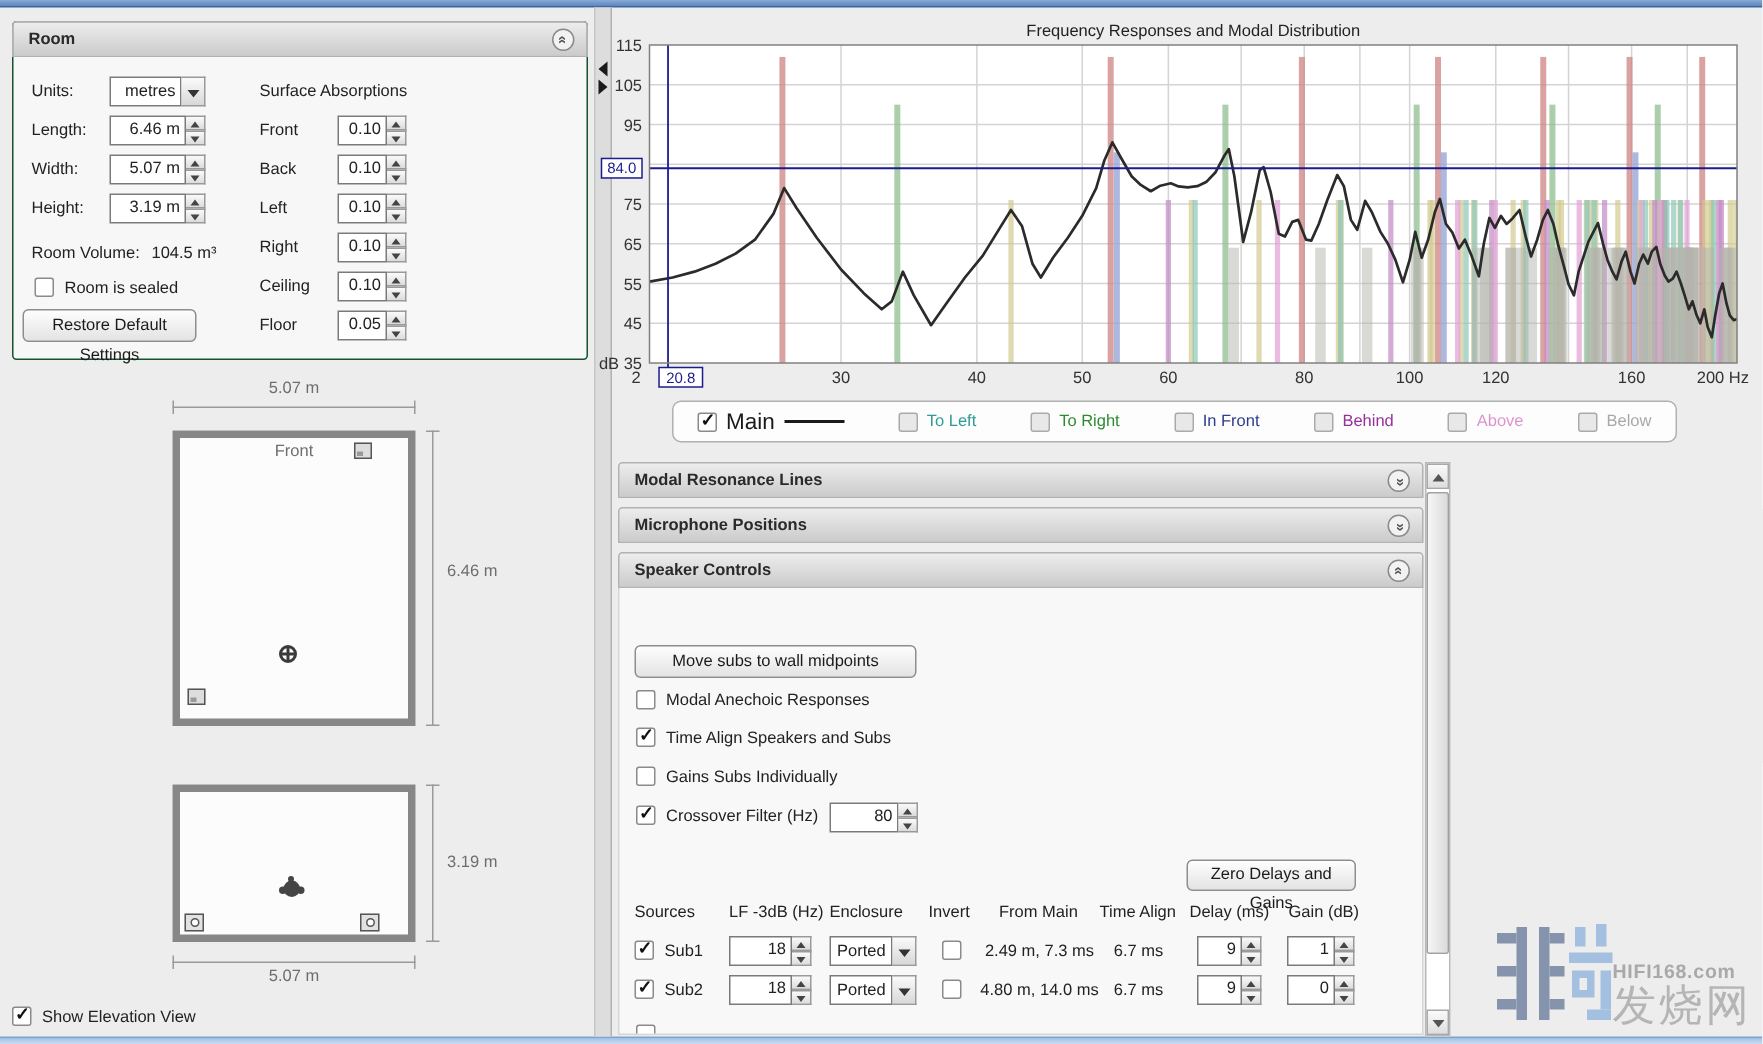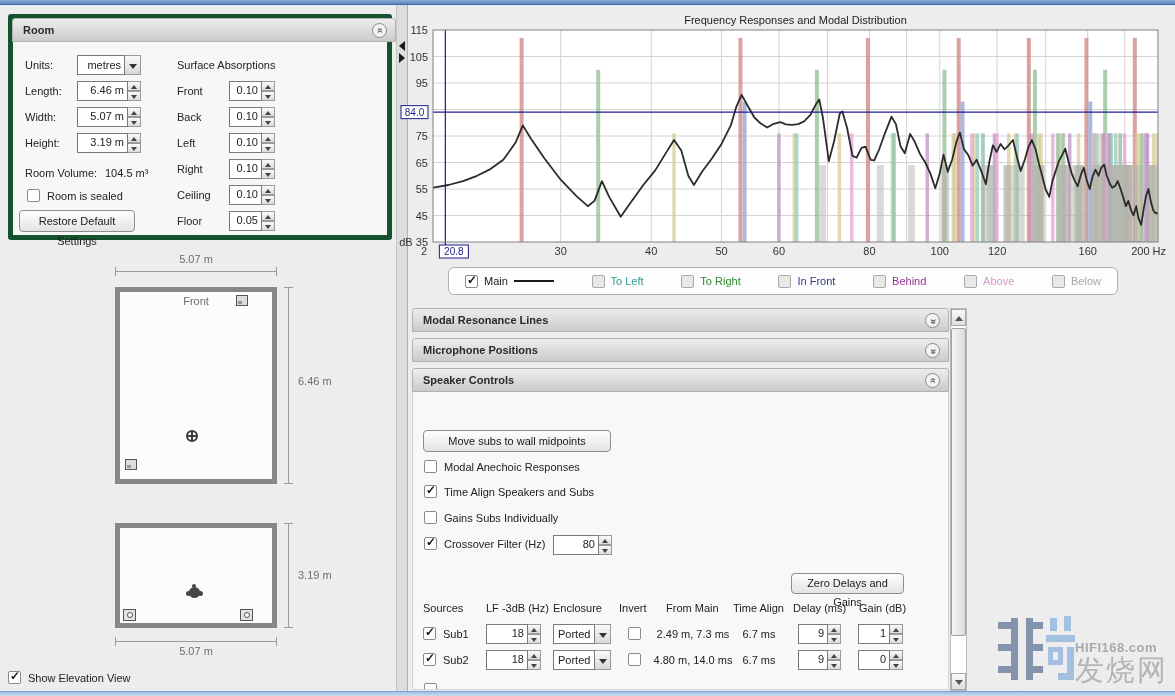--- a/index.html
+++ b/index.html
@@ -32,21 +32,21 @@
   
   .panelbar { position:absolute; height:24px; background:linear-gradient(#ededed,#cbcbcb); border:1px solid #b2b2b2;
               border-radius:3px 3px 0 0; font-weight:bold; color:#2a2a2a; line-height:22px; padding-left:10px; }
   .chevcirc { position:absolute; right:8px; top:4px; width:15px; height:15px; border:1px solid #8a8a8a; border-radius:50%;
               text-align:center; color:#555; background:#f2f2f2; }
   .chevcirc span { display:block; font-size:10px; line-height:14px; letter-spacing:-1px; }
   .chev-up span { transform:rotate(-90deg); }
   .chev-dn span { transform:rotate(90deg); }
 
   
-  #room-panel { left:8px; top:14px; width:384px; height:226px; background:#f6f7f6; border:5px solid #14532d; border-radius:3px; }
+  #room-panel { left:8px; top:14px; width:384px; height:226px; background:#f6f7f6; border:1px solid #14532d; border-radius:3px; }
   #room-panel .panelbar { left:-1px; top:-1px; width:384px; }
 
   
   .room-rect { position:absolute; background:#fcfcfc; border:5px solid #878787; }
   .dim-h { position:absolute; height:1px; background:#9a9a9a; }
   .dim-v { position:absolute; width:1px; background:#9a9a9a; }
   .tick-v { position:absolute; width:1px; height:9px; background:#9a9a9a; }
   .tick-h { position:absolute; width:9px; height:1px; background:#9a9a9a; }
   .dimlabel { position:absolute; color:#6e6e6e; white-space:nowrap; }
   .spk { position:absolute; width:12px; height:11px; background:#ddd; border:1px solid #555; }
@@ -407,21 +407,21 @@
       <text x="28" y="241" text-anchor="middle" font-size="11" fill="#333">2</text>
       <rect x="5" y="91.65" width="27" height="13" fill="#fff" stroke="#1c1c8f"></rect>
       <text x="18.5" y="101.65" text-anchor="middle" font-size="10" fill="#1c1c8f">84.0</text>
       <rect x="43.349170991615765" y="231" width="29" height="13" fill="#fff" stroke="#1c1c8f"></rect>
       <text x="57.849170991615765" y="241" text-anchor="middle" font-size="10" fill="#1c1c8f">20.8</text>
     </svg>
 
   <div class="abs" id="legend">
       <div class="leg-item">
         <div class="cb on"></div>
-        <span style="color: rgb(26, 26, 26); font-size: 11px;">Main</span>
+        <span style="color: rgb(26, 26, 26); font-size: 15px;">Main</span>
         <div class="leg-line" style="background: rgb(26, 26, 26);"></div>
       </div>
       <div class="leg-item">
         <div class="cb dim"></div>
         <span style="color: rgb(47, 154, 150); font-size: 11px;">To Left</span>
       </div>
       <div class="leg-item">
         <div class="cb dim"></div>
         <span style="color: rgb(47, 138, 47); font-size: 11px;">To Right</span>
       </div>

